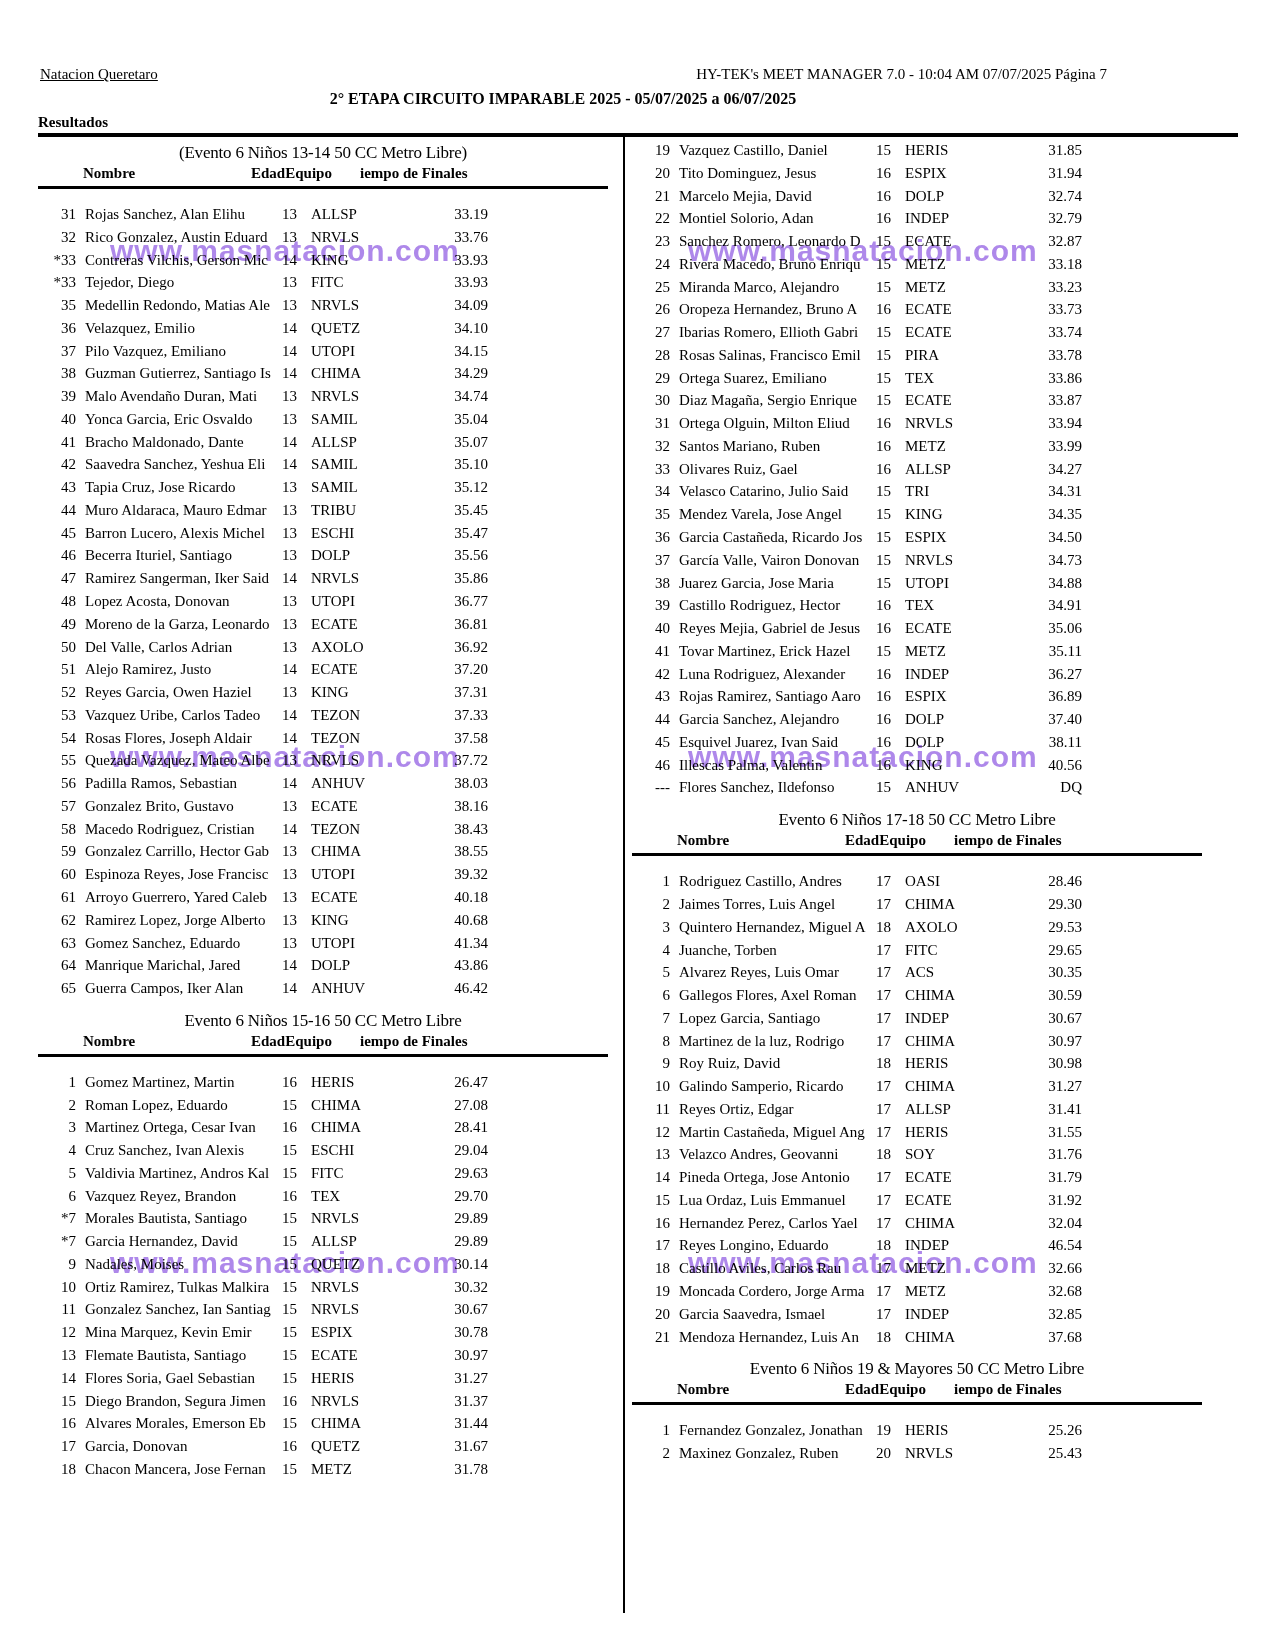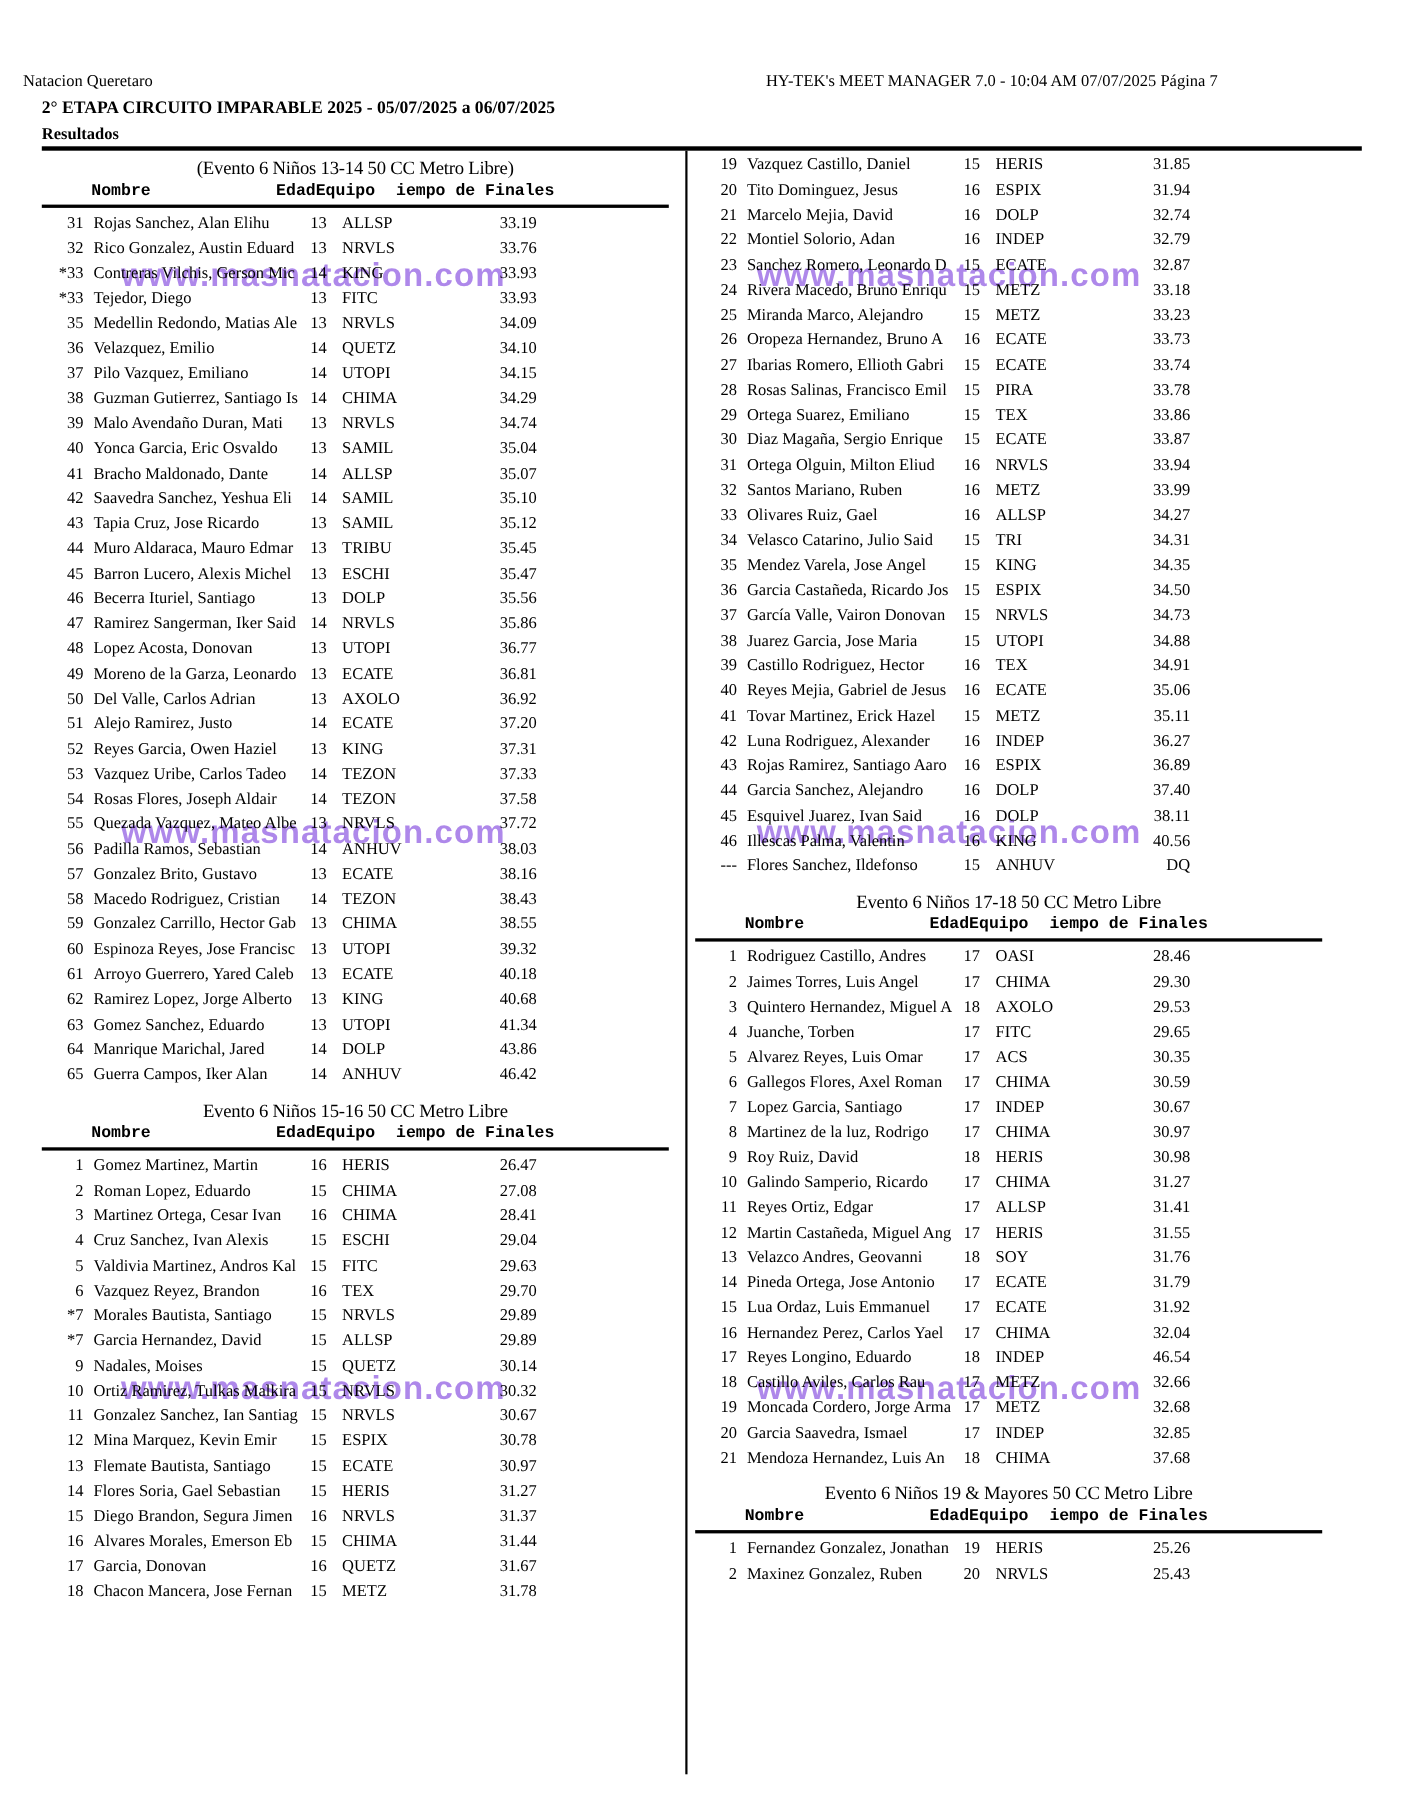--- a/index.html
+++ b/index.html
@@ -1,38 +1,38 @@
 <!DOCTYPE html>
 <html><head>
 <meta charset="utf-8">
 <style>
   html,body{margin:0;padding:0;background:#ffffff;}
   body{width:1275px;height:1650px;font-family:"Liberation Serif",serif;color:#000;}
   .page{position:relative;width:1275px;height:1650px;overflow:hidden;background:#fff;}
 
   
-  .org{position:absolute;left:21px;top:66px;font-size:15px;white-space:nowrap;}
+  .org{position:absolute;left:40px;top:66px;font-size:15px;white-space:nowrap;text-decoration:underline;}
   .meta{position:absolute;right:168px;top:66px;font-size:15px;white-space:nowrap;text-align:right;}
-  .meet-title{position:absolute;left:38px;top:90px;width:1050px;
+  .meet-title{position:absolute;left:38px;top:90px;width:1050px;text-align:center;
               font-weight:bold;font-size:16px;white-space:nowrap;}
   .resultados{position:absolute;left:38px;top:114px;width:1050px;text-align:left;
               font-weight:bold;font-size:15px;}
   .top-rule{position:absolute;left:38px;top:133px;width:1200px;height:4px;background:#000;}
   .divider{position:absolute;left:623px;top:137px;width:2px;height:1476px;background:#000;}
 
   
   .col{position:absolute;width:570px;}
   .col-left{left:38px;top:141px;}
   .col-right{left:632px;top:137px;}
 
   .sec{margin-bottom:9px;}
   .sec-cont{margin-top:2px;}
   .sec-title{font-weight:normal;font-size:17px;letter-spacing:-0.2px;height:24px;line-height:24px;white-space:nowrap;text-align:center;}
   .colhead{position:relative;height:21px;border-bottom:3px solid #000;font-weight:bold;
-           font-size:15px;margin-bottom:3px;font-family:Liberation Mono, monospace;}
+           font-size:15px;margin-bottom:14px;}
   .ch-name{position:absolute;left:45px;}
   .ch-age{position:absolute;left:213px;}
   .ch-time{position:absolute;left:322px;text-align:center;}
 
   .row{display:grid;grid-template-columns:38px 9px 190px 26px 10px 106px 71px;
        height:22.77px;line-height:22.77px;font-size:15px;}
   .c-place{text-align:right;white-space:nowrap;}
   .c-name{white-space:nowrap;overflow:hidden;}
   .c-age{padding-left:7px;white-space:nowrap;}
   .c-team{white-space:nowrap;overflow:hidden;}

